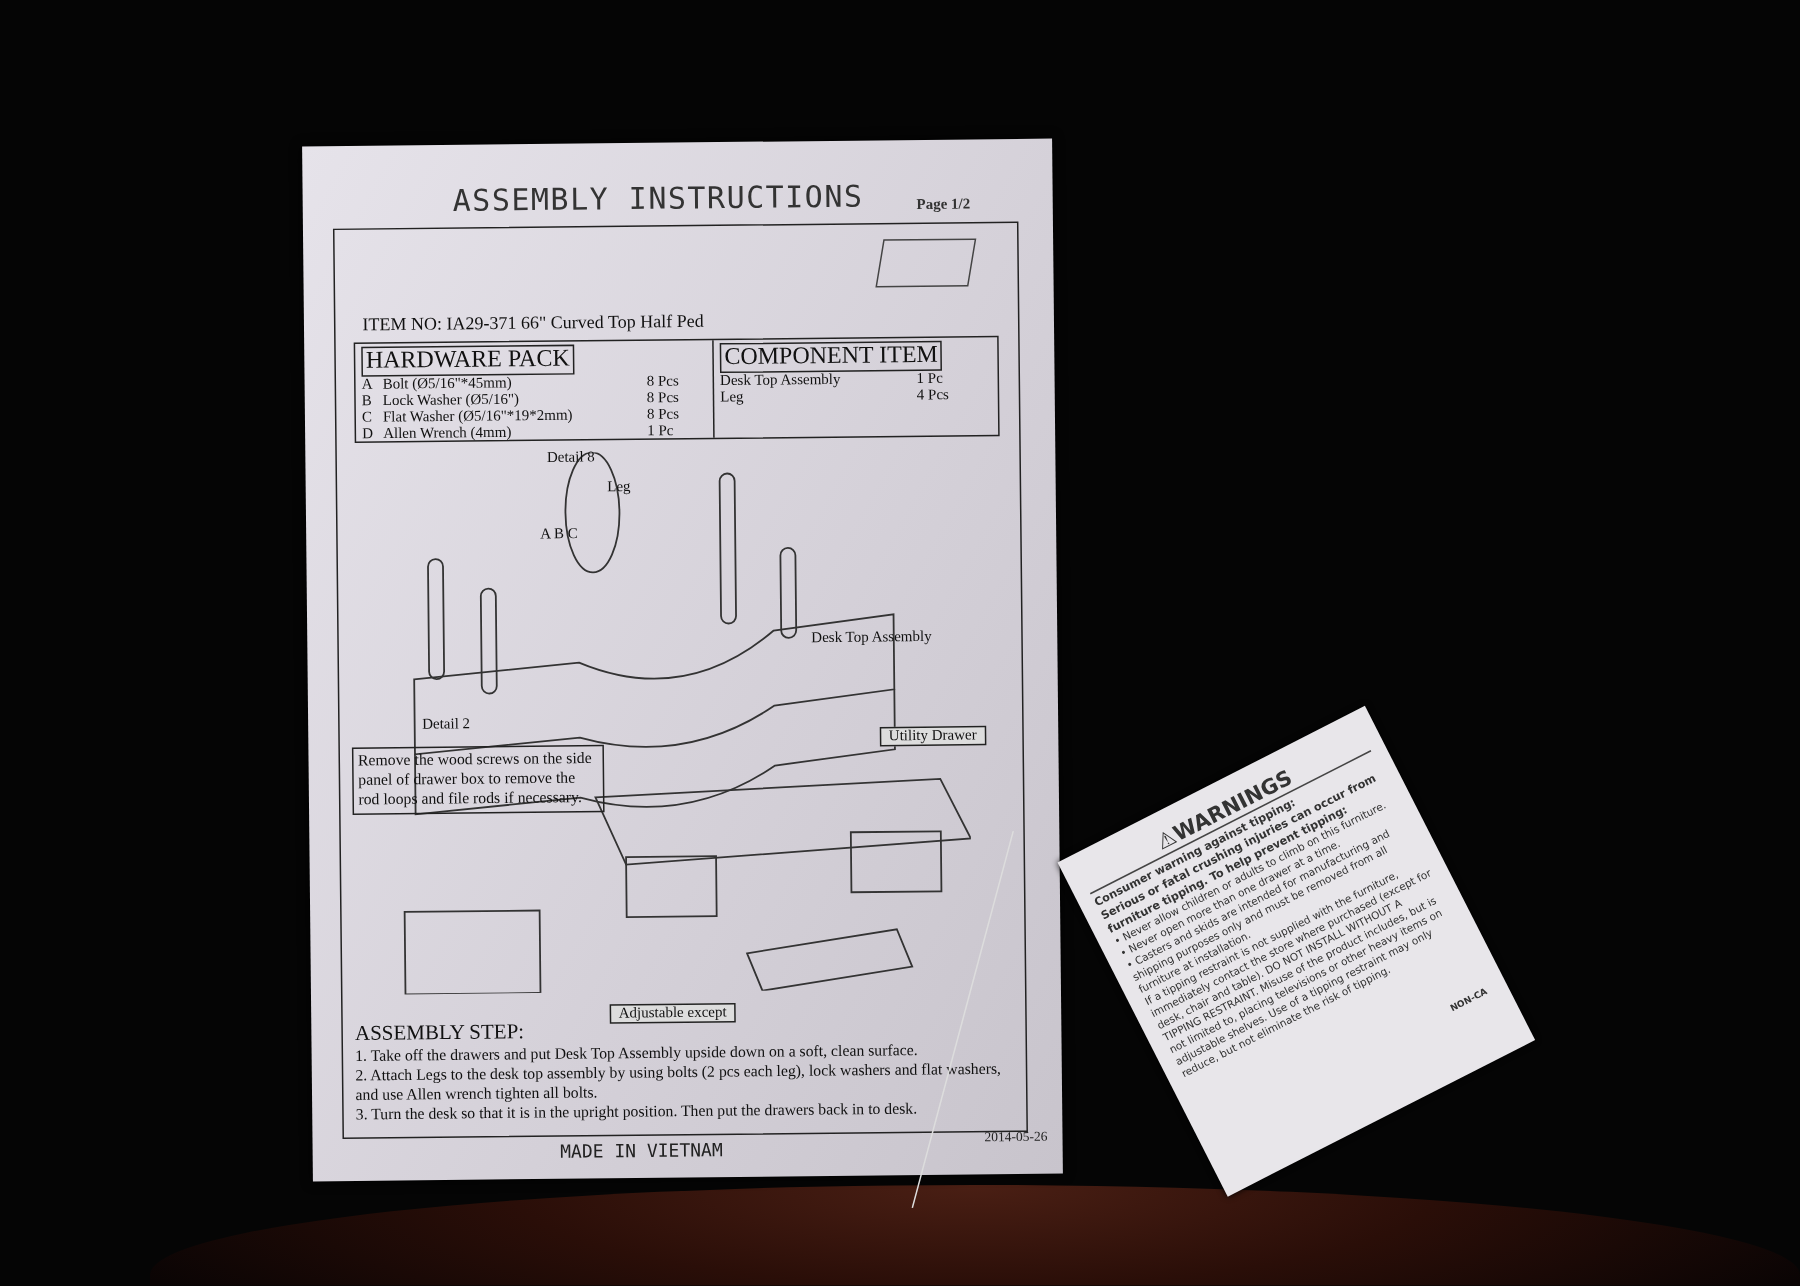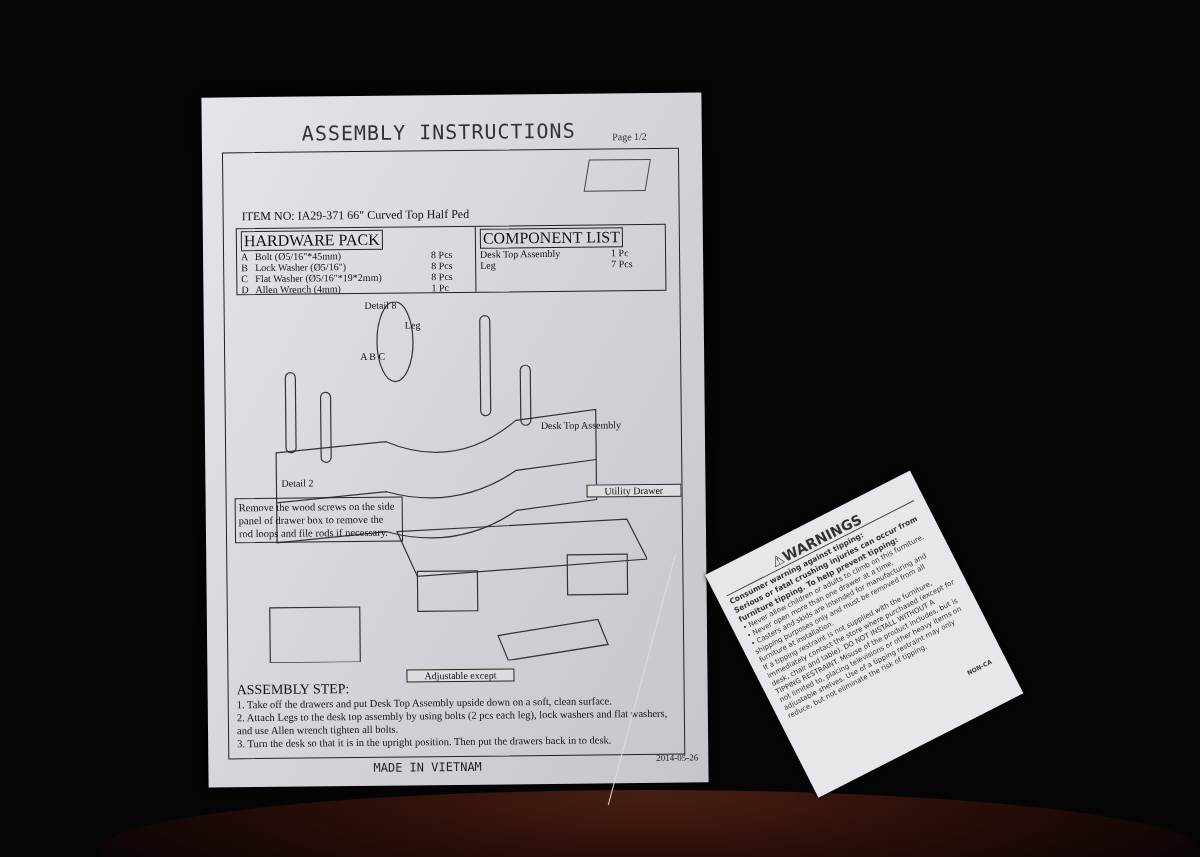--- a/index.html
+++ b/index.html
@@ -1,32 +1,32 @@
 <!DOCTYPE html>
 <html><head>
   <meta charset="utf-8">
   <style>
     body { margin:0; width:1200px; height:857px; background:#050505; position:relative; overflow:hidden; font-family:"Liberation Serif", serif; }
     .table-edge { position:absolute; left:100px; top:790px; width:1100px; height:120px; border-radius:50% 50% 0 0; background:radial-gradient(ellipse at 50% 0%, #4a1f14 0%, #2a0e08 40%, #0a0404 80%); }
     .sheet { position:absolute; left:205px; top:95px; width:500px; height:690px; background:linear-gradient(120deg,#e6e3ea 0%,#d4d0d8 60%,#c8c4cc 100%); transform:rotate(-0.6deg); box-shadow:0 0 8px #000; }
     .title { position:absolute; left:100px; top:25px; font-family:"DejaVu Sans Mono", monospace; font-size:20px; color:#333; letter-spacing:1px; }
-    .page { position:absolute; right:55px; top:38px; font-size:10px; color:#333; }
+    .page { position:absolute; right:55px; top:38px; font-size:10px; color:#333;font-weight:bold; }
     .frame { position:absolute; left:20px; top:55px; width:455px; height:605px; border:1.5px solid #222; }
     .item { position:absolute; left:18px; top:56px; font-size:12px; color:#111; }
     .thumb { position:absolute; right:30px; top:10px; width:60px; height:30px; border:1px solid #444; transform:skewX(-10deg); }
     .hwbox { position:absolute; left:12px; top:75px; width:428px; height:65px; border:1px solid #222; display:flex; font-size:10px; color:#111; }
     .hw { width:230px; border-right:1px solid #222; padding:2px 4px; }
     .cl { flex:1; padding:2px 4px; }
     .hdr { border:1px solid #222; display:inline-block; padding:0 2px; font-size:16px; }
     .row { display:flex; line-height:11px; }
     .row .l { width:14px; } .row .n { flex:1; } .row .q { width:40px; }
     .cl .row .n { flex:1; } .cl .row .q { width:50px; }
     .drawing { position:absolute; left:40px; top:150px; width:380px; height:360px; }
     .lbl { position:absolute; font-size:10px; color:#111; }
-    .boxlbl { border:1px solid #222; padding:0 17px; background:#ddd;text-align:center; }
+    .boxlbl { border:1px solid #222; padding:0 5px; background:#ddd;text-align:center; }
     .detail2 { position:absolute; left:8px; top:345px; width:160px; font-size:10.5px; color:#111; border:1px solid #222; padding:2px 3px; line-height:13px; }
     .steps { position:absolute; left:8px; top:530px; width:440px; font-size:10.5px; color:#111; line-height:13px; }
     .steps h3 { margin:0 0 2px 0; font-size:14px; font-weight:normal; }
     .made { position:absolute; left:165px; top:665px; font-family:"DejaVu Sans Mono", monospace; font-size:12px; color:#222; }
     .date { position:absolute; right:10px; top:660px; font-family:Liberation Serif, serif; font-size:9px; color:#222; }
     .tag { position:absolute; left:760px; top:500px; width:230px; height:250px; background:#e8e6ea; transform:rotate(-27deg); transform-origin:0 0; left:705px; top:575px; box-shadow:0 0 4px #000; font-family:"DejaVu Sans", sans-serif; color:#333; }
     .tag .wh { text-align:center; font-size:14px; font-weight:bold; border-bottom:1px solid #444; margin:12px 10px 2px 10px; }
     .tag p { margin:0 10px; font-size:7px; line-height:9px; }
     .tag b { font-size:7.5px; }
     .tag .nonca { position:absolute; right:14px; bottom:40px; font-size:6px; font-weight:bold; }
@@ -61,28 +61,28 @@
             <span class="n">Flat Washer (Ø5/16"*19*2mm)</span>
             <span class="q">8 Pcs</span>
           </div>
         <div class="row">
             <span class="l">D</span>
             <span class="n">Allen Wrench (4mm)</span>
             <span class="q">1 Pc</span>
           </div>
       </div>
       <div class="cl">
-        <span class="hdr">COMPONENT LIST</span>
+        <span class="hdr">COMPONENT ITEM</span>
         <div class="row">
             <span class="n">Desk Top Assembly</span>
             <span class="q">1 Pc</span>
           </div>
         <div class="row">
             <span class="n">Leg</span>
-            <span class="q">7 Pcs</span>
+            <span class="q">4 Pcs</span>
           </div>
       </div>
     </div>
     <svg class="drawing" viewBox="0 0 380 360">
       <g fill="none" stroke="#333" stroke-width="1.2">
         <ellipse cx="130" cy="40" rx="18" ry="40"></ellipse>
         <path d="M10 150 L120 140 Q190 170 250 120 L330 110 L330 160 L250 170 Q190 210 120 190 L10 200 Z"></path>
         <path d="M10 200 L10 240 L120 230 Q190 250 250 210 L330 200 L330 160"></path>
         <rect x="20" y="70" width="10" height="80" rx="5"></rect>
         <rect x="55" y="90" width="10" height="70" rx="5"></rect>

